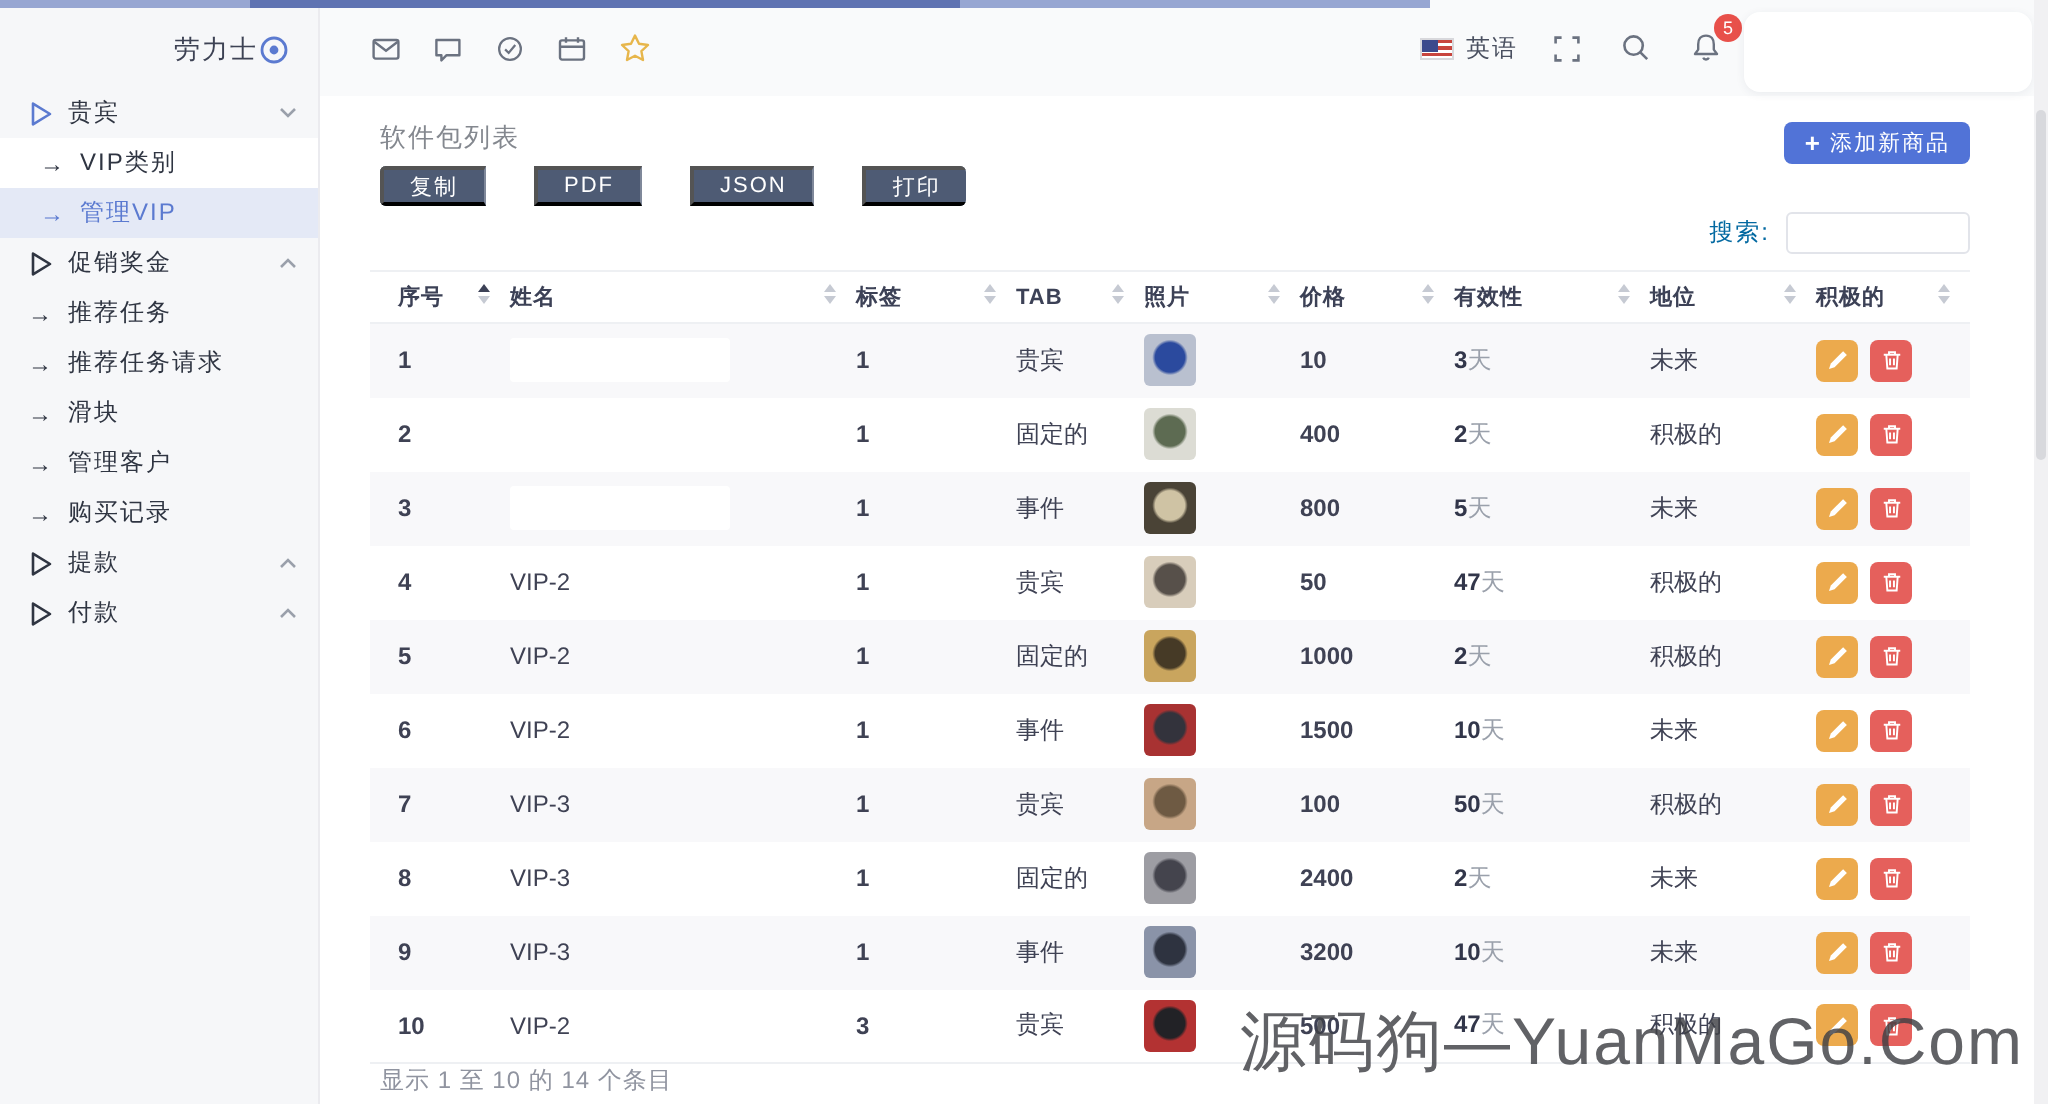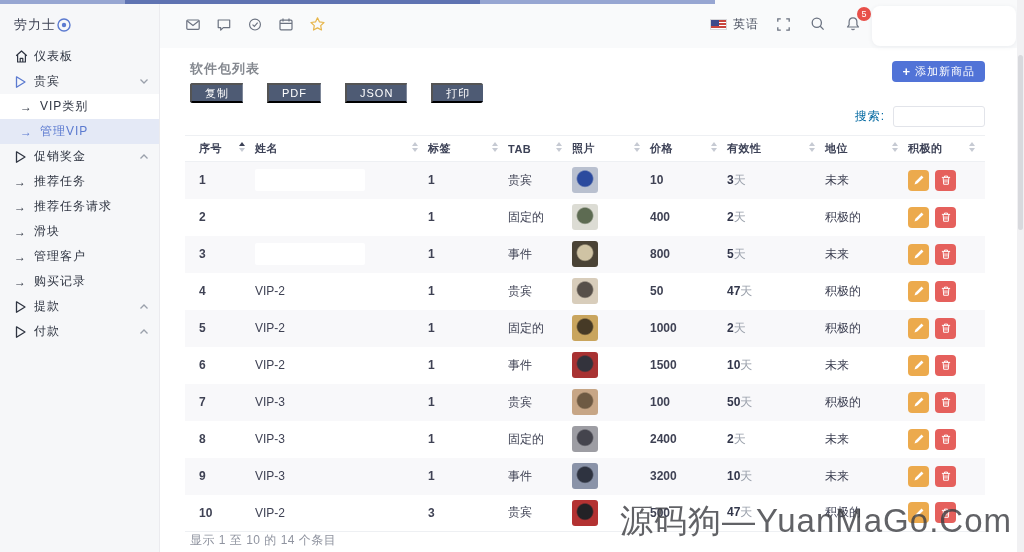--- a/index.html
+++ b/index.html
@@ -5,21 +5,21 @@
   * { margin:0; padding:0; box-sizing:border-box; }
   html,body { width:1024px; height:552px; overflow:hidden; }
   body { font-family:"Liberation Sans","DejaVu Sans",sans-serif; background:#fff; position:relative; color:#3a3f51; font-size:12px; }
 
   
   #progress-track { position:absolute; left:0; top:0; height:4px; width:715px; background:#97a6d2; z-index:50; }
   #progress-track .dark { position:absolute; left:125px; top:0; height:4px; width:355px; background:#5f73b2; }
 
   
   #sidebar { position:absolute; left:0; top:0; width:160px; height:552px; background:#f6f7f9; border-right:1px solid #ebebef; z-index:10; }
-  .brand-row { display:flex; align-items:center; justify-content:flex-start; padding:16px 14px 10px 14px; }
+  .brand-row { display:flex; align-items:center; justify-content:flex-end; padding:16px 14px 10px 14px; }
   .brand { font-size:13px; color:#3d4254; letter-spacing:1px; }
   .brand-icon svg { display:block; }
   .menu-item { height:25px; display:flex; align-items:center; padding:0 10px 0 14px; cursor:pointer; color:#2f3542; }
   .menu-item .mi-icon { width:20px; display:flex; align-items:center; justify-content:flex-start; flex:0 0 20px; }
   .menu-item .mi-label { flex:1; font-size:12px; letter-spacing:1px; white-space:nowrap; }
   .menu-item .mi-chev { flex:0 0 12px; display:flex; justify-content:flex-end; }
   .menu-item.sub { background:#fff; padding-left:20px; }
   .menu-item.sub .arr { font-weight:bold; }
   .menu-item.active { background:#e4e9f6; color:#5b7ad0; }
   .menu-item.active .arr { color:#5b7ad0; }
@@ -34,21 +34,21 @@
   .flag { width:17px; height:11px; background:repeating-linear-gradient(#c8453e 0 1.6px,#fff 1.6px 3.2px); position:relative; border:0.5px solid #d8d8dc; }
   .flag::before { content:""; position:absolute; left:0; top:0; width:8px; height:6px; background:#3c4a8c; }
   .lang-label { font-size:12px; color:#4a5060; letter-spacing:1px; }
   .bell-wrap { position:relative; }
   .badge { position:absolute; top:-6px; right:-7px; min-width:14px; height:14px; border-radius:7px; background:#e8504a; color:#fff; font-size:9px; display:flex; align-items:center; justify-content:center; padding:0 3px; }
   #user-box { position:absolute; right:8px; top:6px; width:144px; height:40px; background:#fff; border-radius:8px; box-shadow:0 1px 5px rgba(40,50,80,0.07); }
 
   
   #content { position:absolute; left:160px; top:48px; width:864px; height:504px; background:#fff; }
   .inner { position:relative; margin:0 39px 0 25px; width:800px; height:100%; }
-  .page-title { position:absolute; left:5px; top:12px; font-size:13px; color:#84888f; letter-spacing:1px;font-weight:bold; }
+  .page-title { position:absolute; left:5px; top:12px; font-size:13px; color:#84888f; letter-spacing:1px; }
   #export-group { position:absolute; left:5px; top:35px; display:flex; border-radius:3px; overflow:hidden;gap:24px; }
   .exp-btn { background:#4e5b74; color:#fff; font-size:11px; height:20px; padding:0 13px; display:flex; align-items:center; border-right:1px solid rgba(255,255,255,0.28); cursor:pointer; letter-spacing:1px; }
   .exp-btn:last-child { border-right:none; }
   #add-btn { position:absolute; right:0; top:13px; height:21px; background:#5173d7; color:#fff; border:none; border-radius:4px; font-size:11px; padding:0 10px; display:flex; align-items:center; gap:4px; cursor:pointer; letter-spacing:1px; font-family:inherit; }
   #add-btn .plus { font-size:13px; font-weight:bold; }
   .search-row { position:absolute; right:0; top:58px; display:flex; align-items:center; gap:8px; }
   .search-row label { font-size:12px; color:#0369a1; letter-spacing:1px; }
   #search-input { width:92px; height:21px; border:1px solid #e2e4ea; border-radius:3px; outline:none; font-size:12px; padding:0 6px; background:#fff; }
 
   
@@ -93,31 +93,20 @@
   <div class="brand-row">
     <span class="brand">劳力士</span>
     <span class="brand-icon">
       <svg width="16" height="16" viewBox="0 0 16 16">
           <circle cx="8" cy="8" r="6" fill="none" stroke="#5b7ad0" stroke-width="1.4"></circle>
           <circle cx="8" cy="8" r="2.2" fill="#5b7ad0"></circle>
         </svg>
     </span>
   </div>
   <nav id="sidebar-menu">
-      <div class="menu-item">
-        <span class="mi-icon">
-          <svg width="15" height="15" viewBox="0 0 15 15" fill="none" stroke="#2f3542" stroke-width="1.2" stroke-linejoin="round">
-            <path d="M2.2 6.8 L7.5 2 L12.8 6.8"></path>
-            <path d="M3.6 6 V13 H11.4 V6"></path>
-            <path d="M6.2 13 V9.3 H8.8 V13"></path>
-          </svg>
-        </span>
-        <span class="mi-label">仪表板</span>
-        <span class="mi-chev"></span>
-      </div>
       <div class="menu-item">
         <span class="mi-icon">
           <svg width="13" height="14" viewBox="0 0 13 14" fill="none" stroke="#5b7ad0" stroke-width="1.3" stroke-linejoin="round">
             <path d="M2.5 1.8 L11 7 L2.5 12.2 Z"></path>
           </svg>
         </span>
         <span class="mi-label">贵宾</span>
         <span class="mi-chev">
           <svg width="10" height="7" viewBox="0 0 10 7" fill="none" stroke="#9aa0ab" stroke-width="1.3">
             <path d="M1.5 1.5 L5 5 L8.5 1.5"></path>

